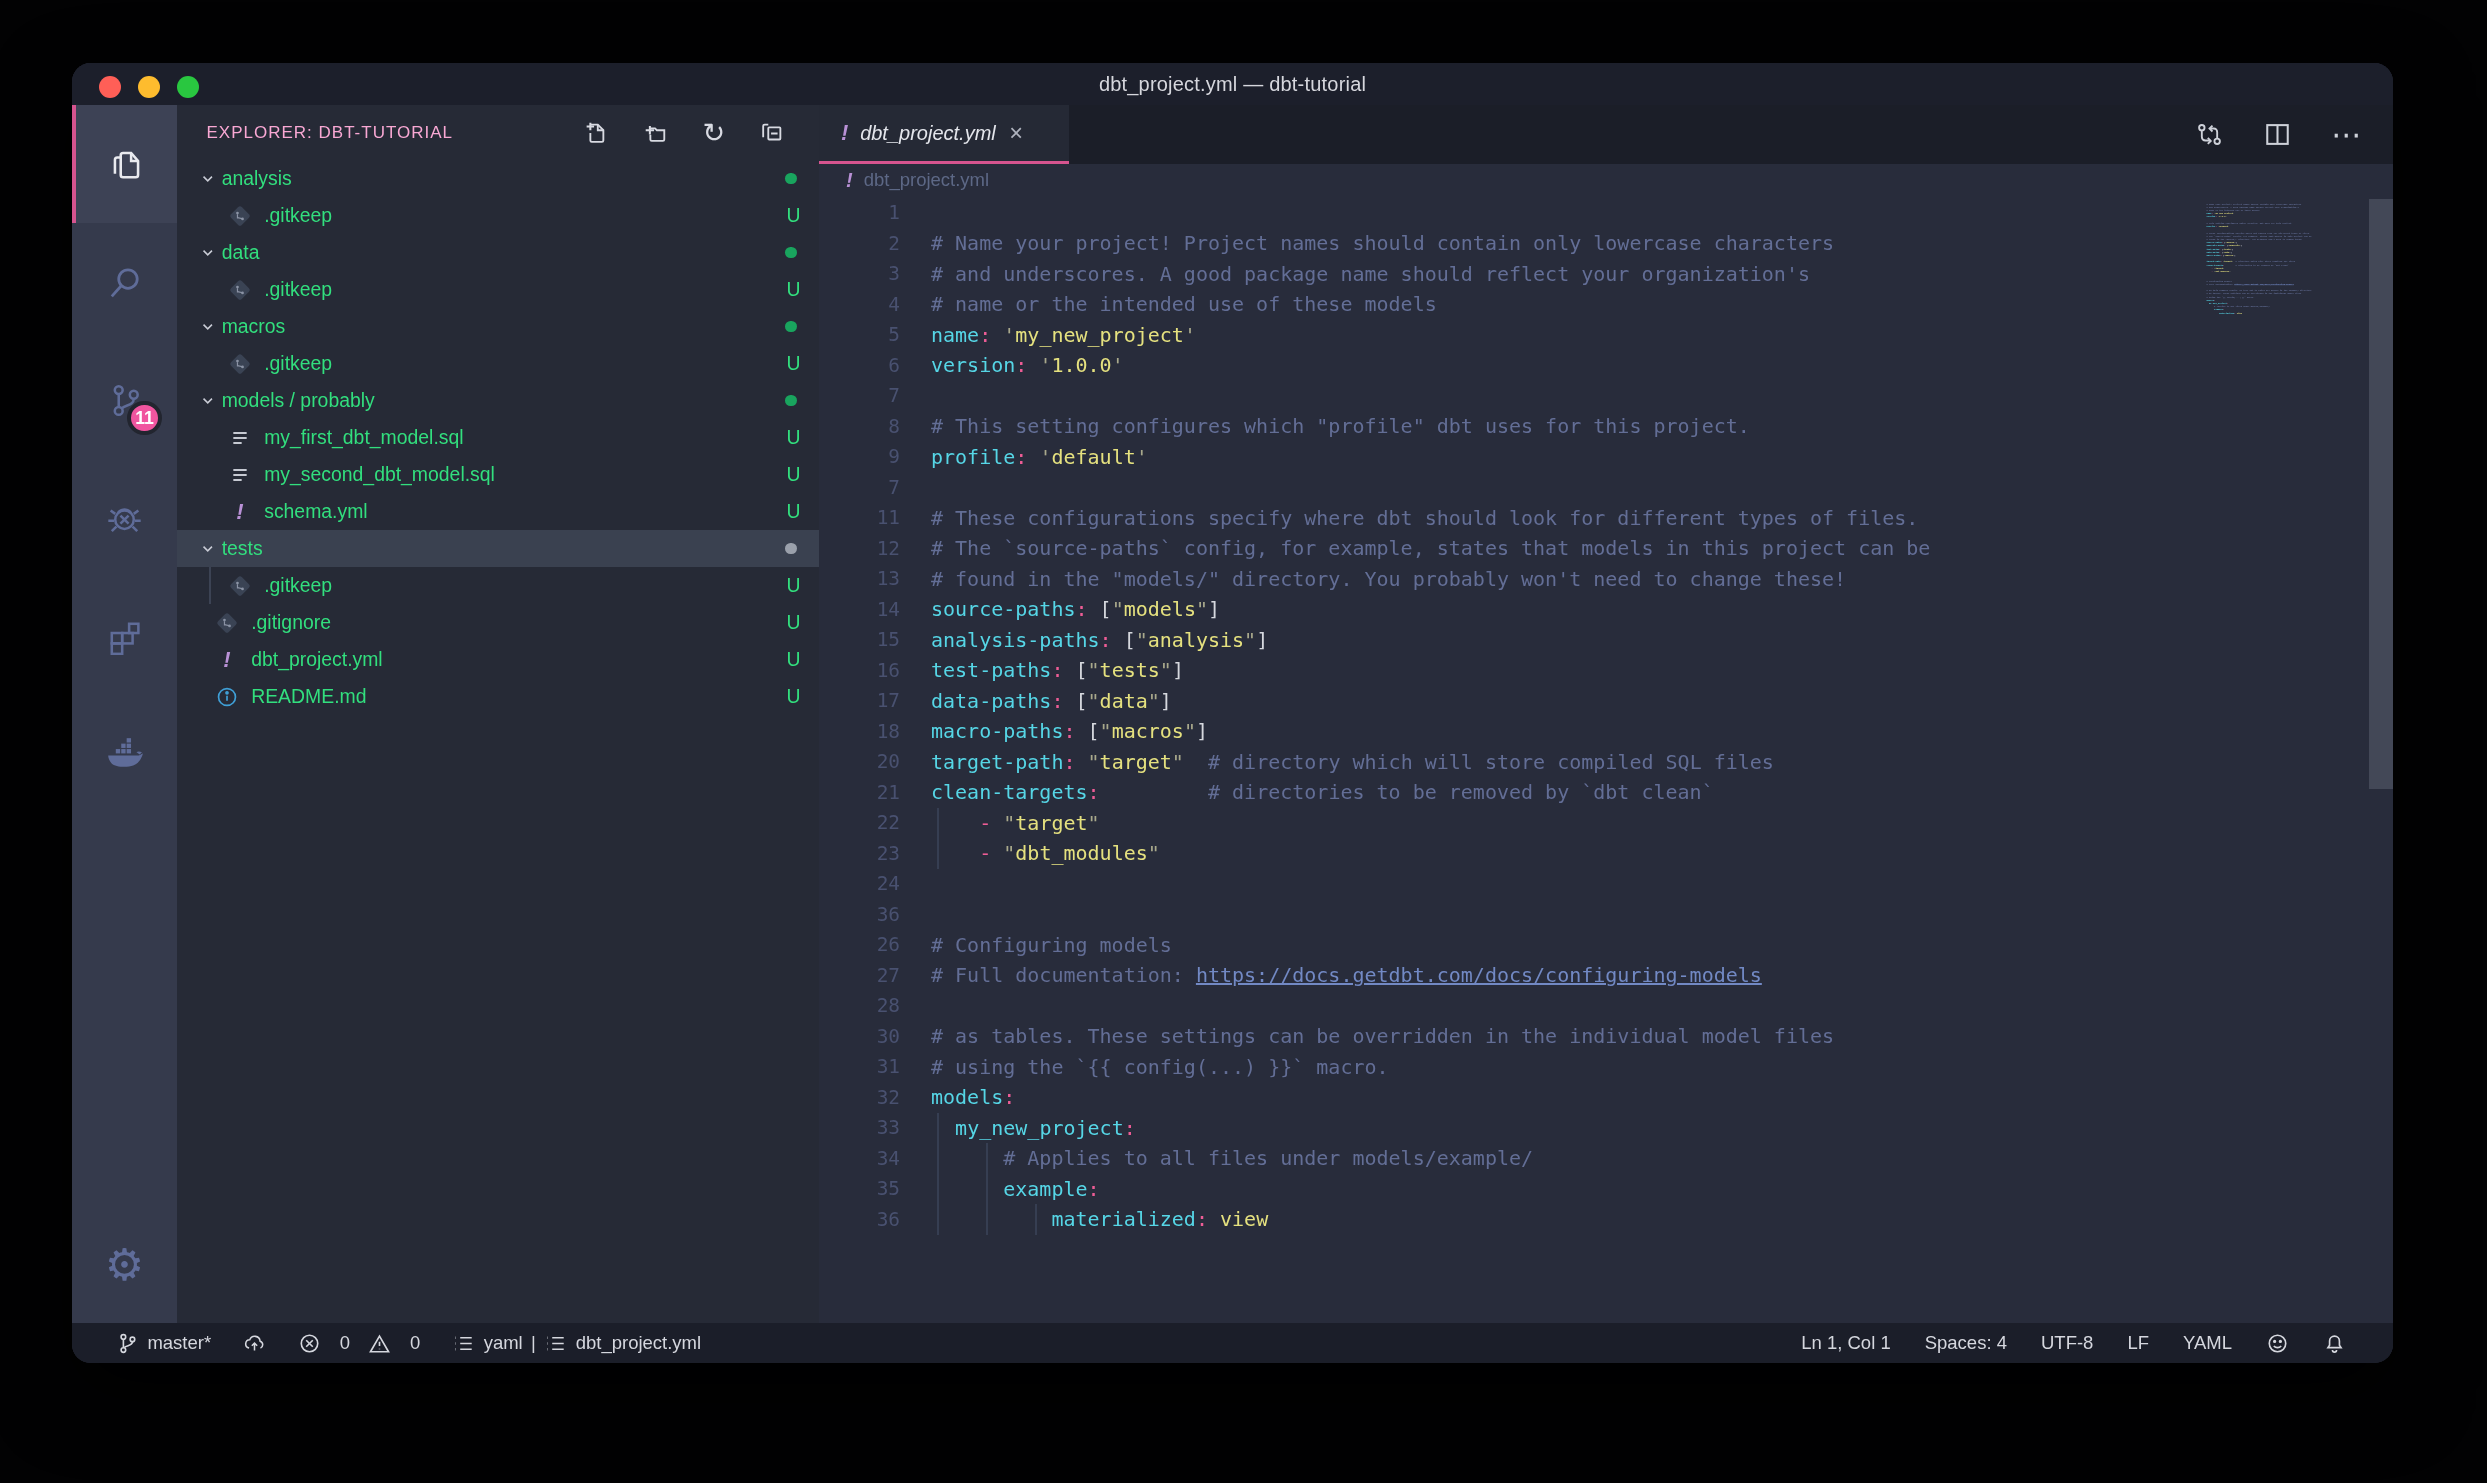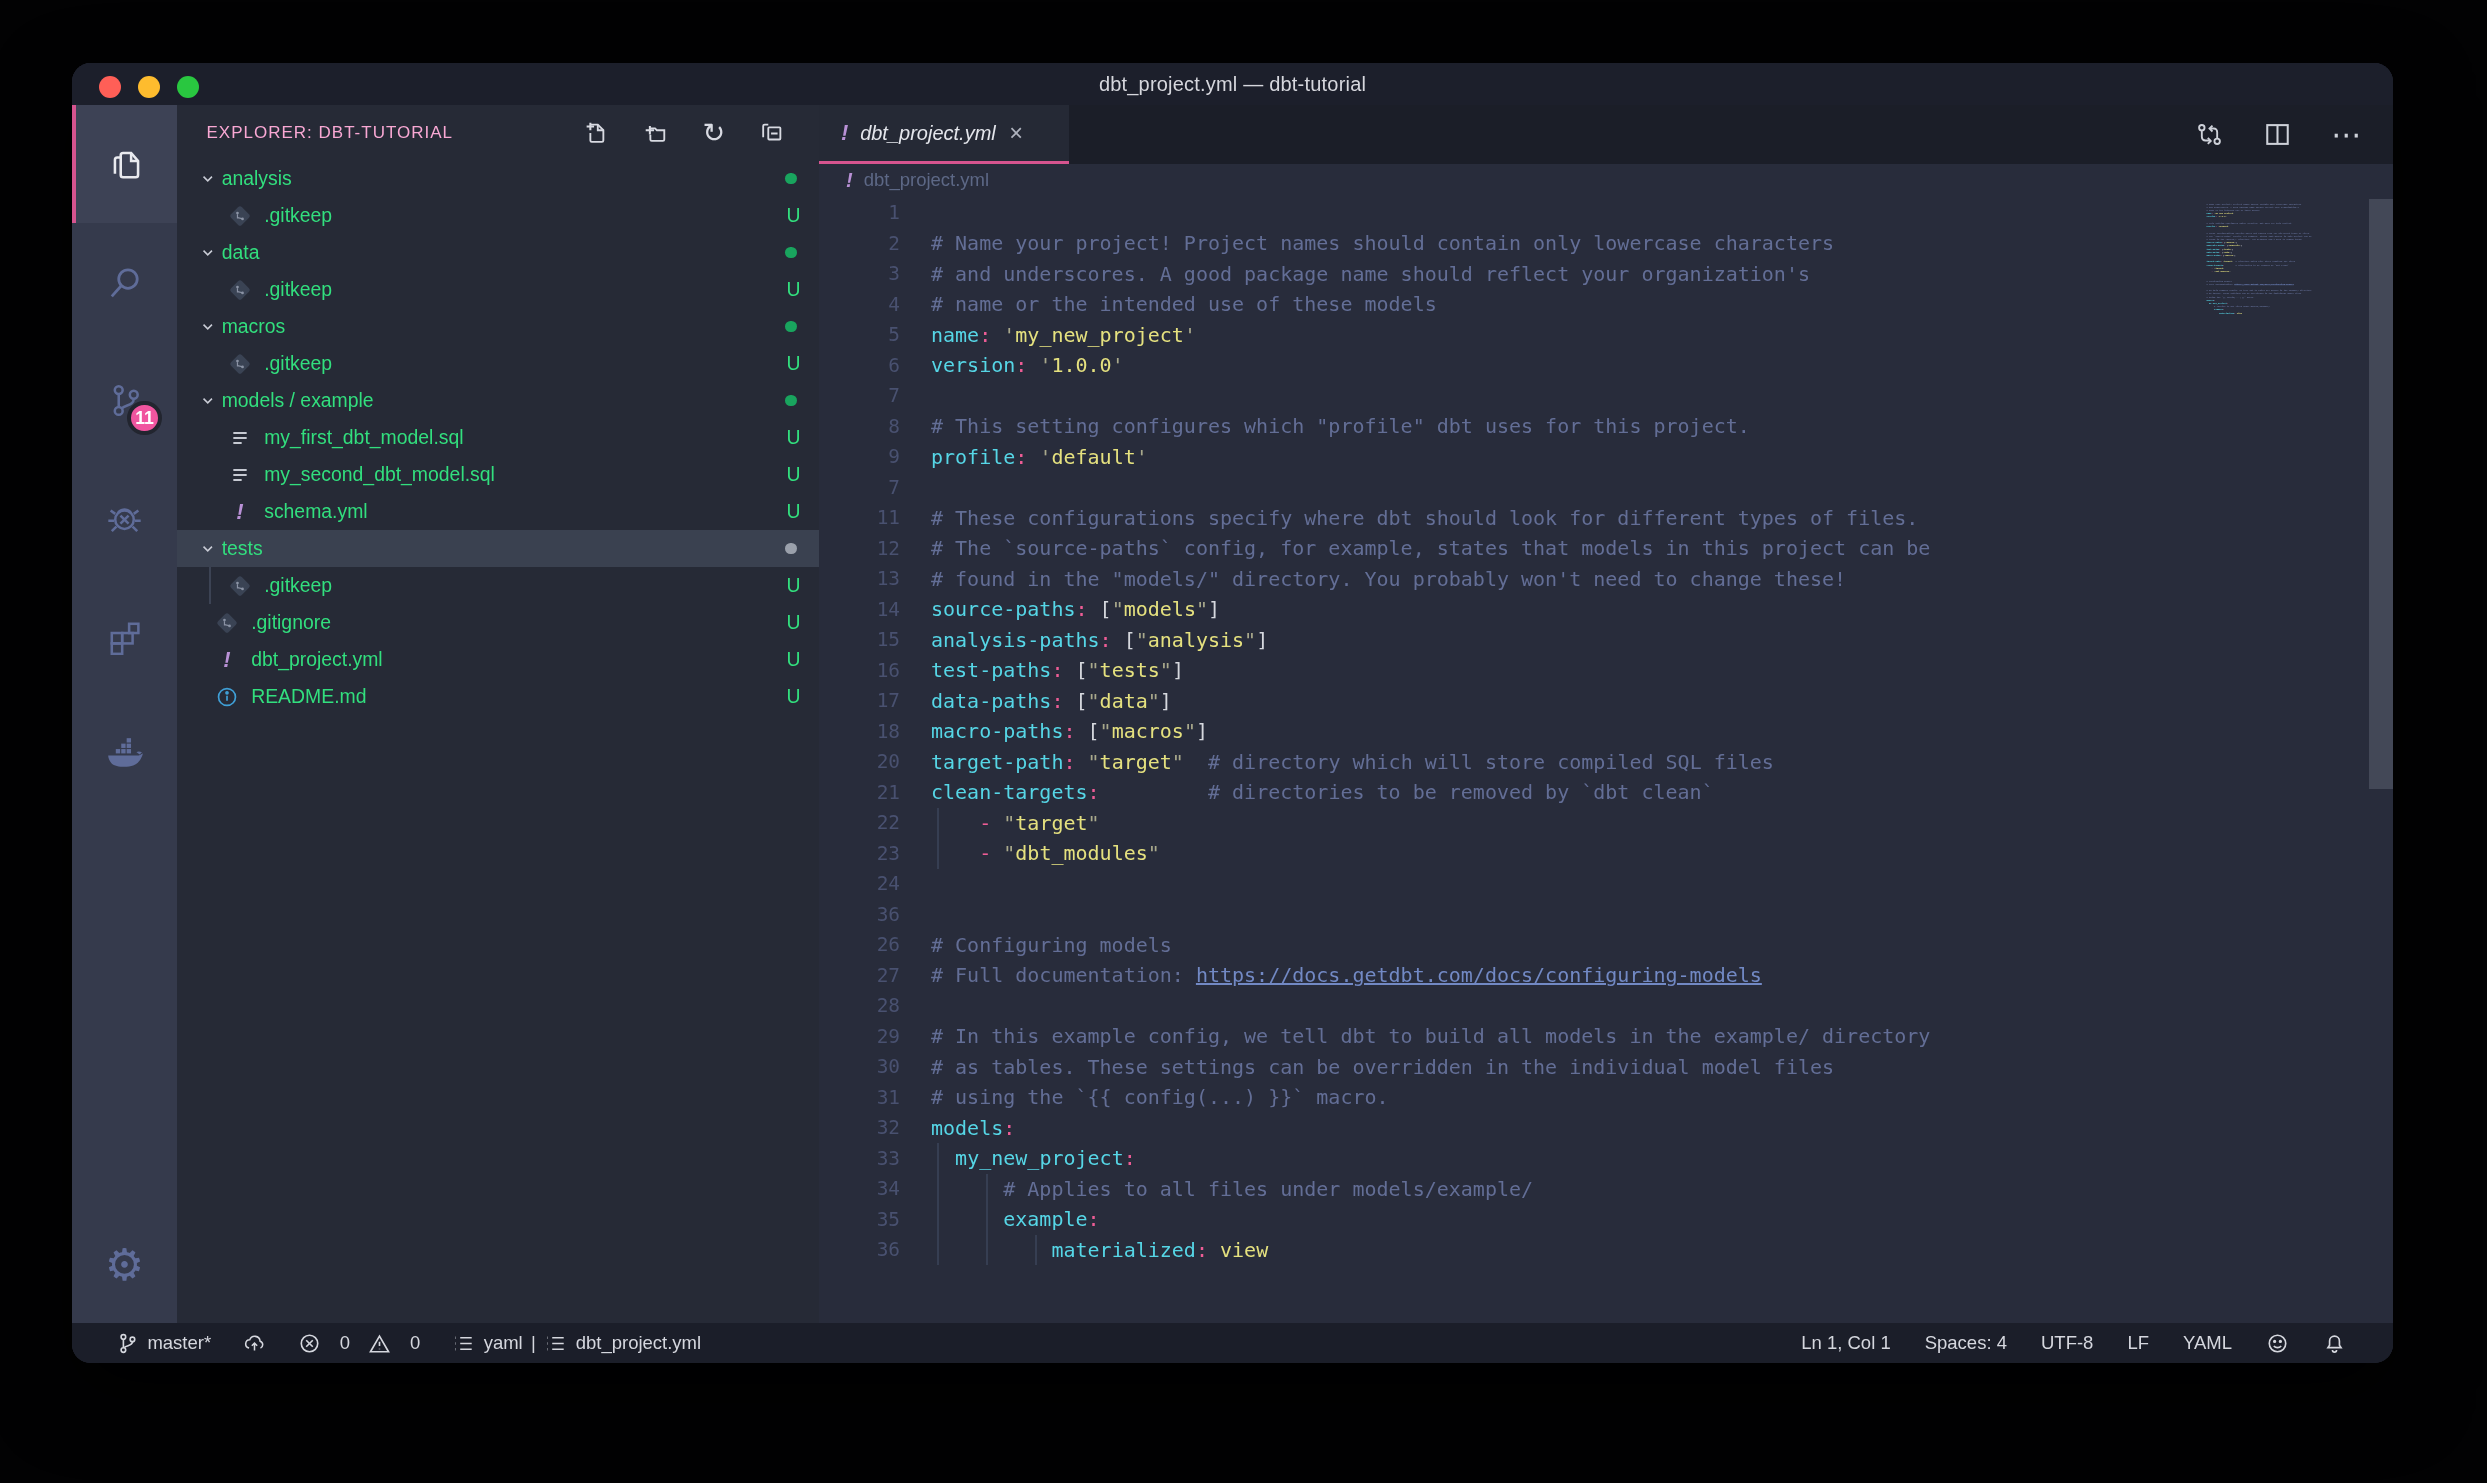--- a/index.html
+++ b/index.html
@@ -256,21 +256,21 @@
             <span class="file-label">.gitkeep</span>
             <span class="tree-spacer"></span>
             <span class="badge-u">U</span>
           </div>
           <div class="tree-row">
             <span class="chev">
               <svg viewBox="0 0 16 16" fill="none" stroke="currentColor" stroke-width="1.8">
                 <path d="M3 5.5 L8 10.5 L13 5.5"></path>
               </svg>
             </span>
-            <span class="folder-label">models / example</span>
+            <span class="folder-label">models / probably</span>
             <span class="tree-spacer"></span>
             <span class="tree-dot dot-green"></span>
           </div>
           <div class="tree-row ind1">
             <span class="ticon">
               <svg width="20" height="20" viewBox="0 0 24 24" stroke="#c6c9d2" stroke-width="2.4" fill="none">
                 <path d="M4 6 h16 M4 12 h16 M4 18 h10"></path>
               </svg>
             </span>
             <span class="file-label">my_first_dbt_model.sql</span>
@@ -404,21 +404,20 @@
             <div class="code-line"><span class="gutter">18</span><span class="line-text"><span class="tok-k">macro-paths</span><span class="tok-p">:</span><span class="tok-t"> </span><span class="tok-b">[</span><span class="tok-q">"</span><span class="tok-s">macros</span><span class="tok-q">"</span><span class="tok-b">]</span></span></div>
             <div class="code-line"><span class="gutter">20</span><span class="line-text"><span class="tok-k">target-path</span><span class="tok-p">:</span><span class="tok-t"> </span><span class="tok-q">"</span><span class="tok-s">target</span><span class="tok-q">"</span><span class="tok-t">  </span><span class="tok-c"># directory which will store compiled SQL files</span></span></div>
             <div class="code-line"><span class="gutter">21</span><span class="line-text"><span class="tok-k">clean-targets</span><span class="tok-p">:</span><span class="tok-t">         </span><span class="tok-c"># directories to be removed by `dbt clean`</span></span></div>
             <div class="code-line"><span class="gutter">22</span><span class="iguide" style="left: 118px;"></span><span class="line-text"><span class="tok-t">    </span><span class="tok-p">-</span><span class="tok-t"> </span><span class="tok-q">"</span><span class="tok-s">target</span><span class="tok-q">"</span></span></div>
             <div class="code-line"><span class="gutter">23</span><span class="iguide" style="left: 118px;"></span><span class="line-text"><span class="tok-t">    </span><span class="tok-p">-</span><span class="tok-t"> </span><span class="tok-q">"</span><span class="tok-s">dbt_modules</span><span class="tok-q">"</span></span></div>
             <div class="code-line"><span class="gutter">24</span><span class="line-text"></span></div>
             <div class="code-line"><span class="gutter">36</span><span class="line-text"></span></div>
             <div class="code-line"><span class="gutter">26</span><span class="line-text"><span class="tok-c"># Configuring models</span></span></div>
             <div class="code-line"><span class="gutter">27</span><span class="line-text"><span class="tok-c"># Full documentation: </span><span class="tok-l">https://docs.getdbt.com/docs/configuring-models</span></span></div>
             <div class="code-line"><span class="gutter">28</span><span class="line-text"></span></div>
-            <div class="code-line"><span class="gutter">29</span><span class="line-text"><span class="tok-c"># In this example config, we tell dbt to build all models in the example/ directory</span></span></div>
             <div class="code-line"><span class="gutter">30</span><span class="line-text"><span class="tok-c"># as tables. These settings can be overridden in the individual model files</span></span></div>
             <div class="code-line"><span class="gutter">31</span><span class="line-text"><span class="tok-c"># using the `{{ config(...) }}` macro.</span></span></div>
             <div class="code-line"><span class="gutter">32</span><span class="line-text"><span class="tok-k">models</span><span class="tok-p">:</span></span></div>
             <div class="code-line"><span class="gutter">33</span><span class="iguide" style="left: 118px;"></span><span class="line-text"><span class="tok-t">  </span><span class="tok-k">my_new_project</span><span class="tok-p">:</span></span></div>
             <div class="code-line"><span class="gutter">34</span><span class="iguide" style="left: 118px;"></span><span class="iguide" style="left: 167px;"></span><span class="line-text"><span class="tok-t">      </span><span class="tok-c"># Applies to all files under models/example/</span></span></div>
             <div class="code-line"><span class="gutter">35</span><span class="iguide" style="left: 118px;"></span><span class="iguide" style="left: 167px;"></span><span class="line-text"><span class="tok-t">      </span><span class="tok-k">example</span><span class="tok-p">:</span></span></div>
             <div class="code-line"><span class="gutter">36</span><span class="iguide" style="left: 118px;"></span><span class="iguide" style="left: 167px;"></span><span class="iguide" style="left: 216px;"></span><span class="line-text"><span class="tok-t">          </span><span class="tok-k">materialized</span><span class="tok-p">:</span><span class="tok-t"> </span><span class="tok-s">view</span></span></div>
           </div>
         <div id="minimap">
             <div id="minimap-inner">

